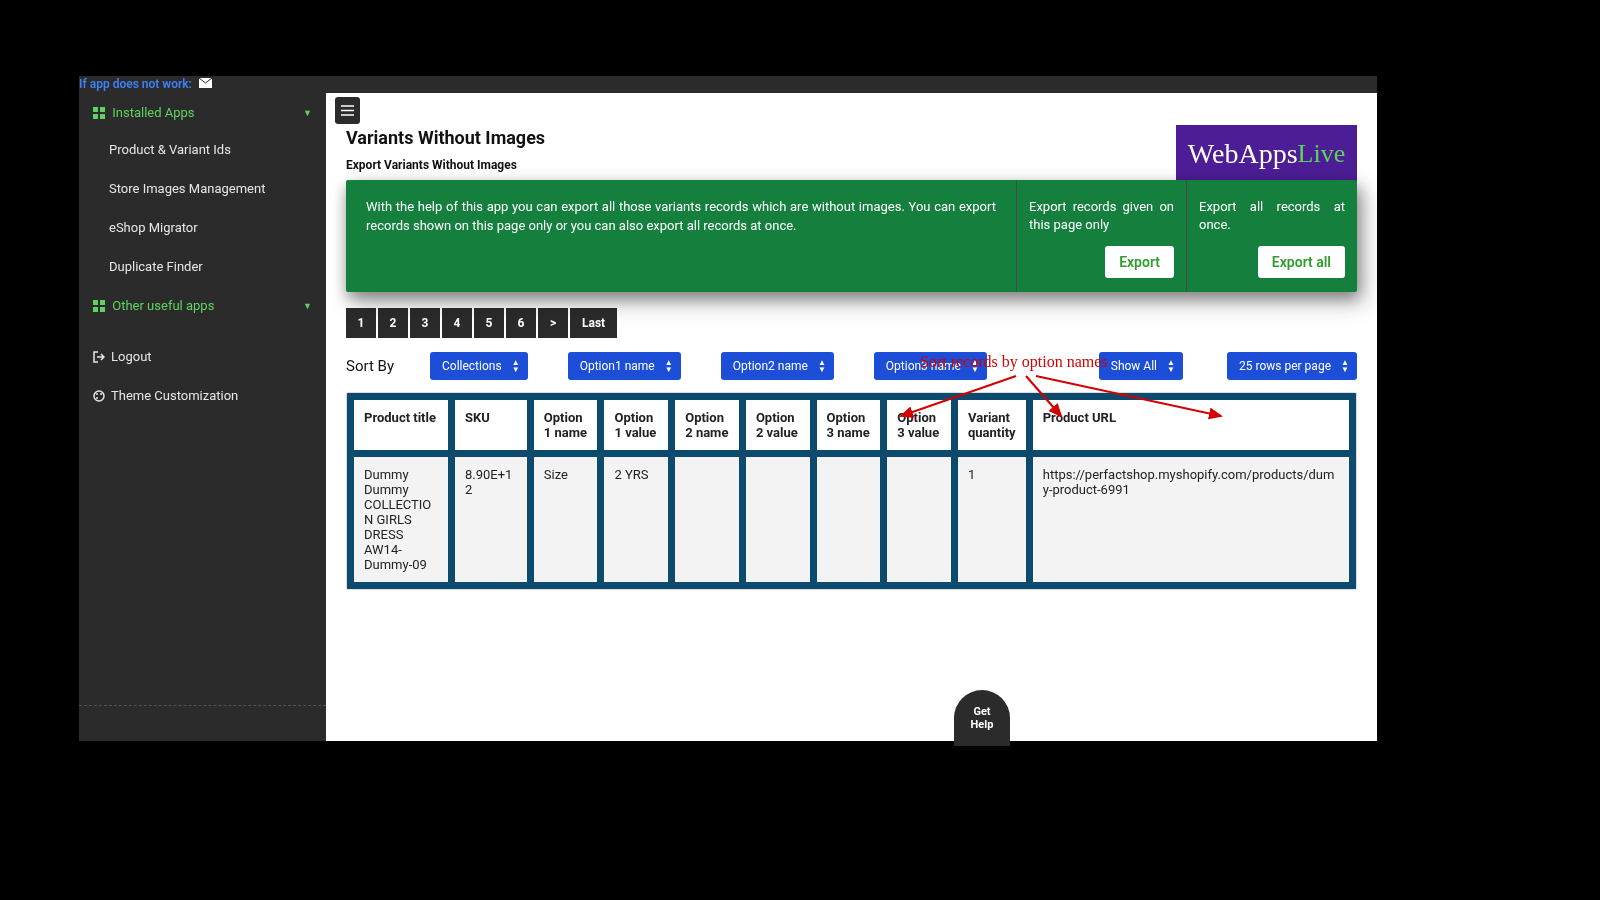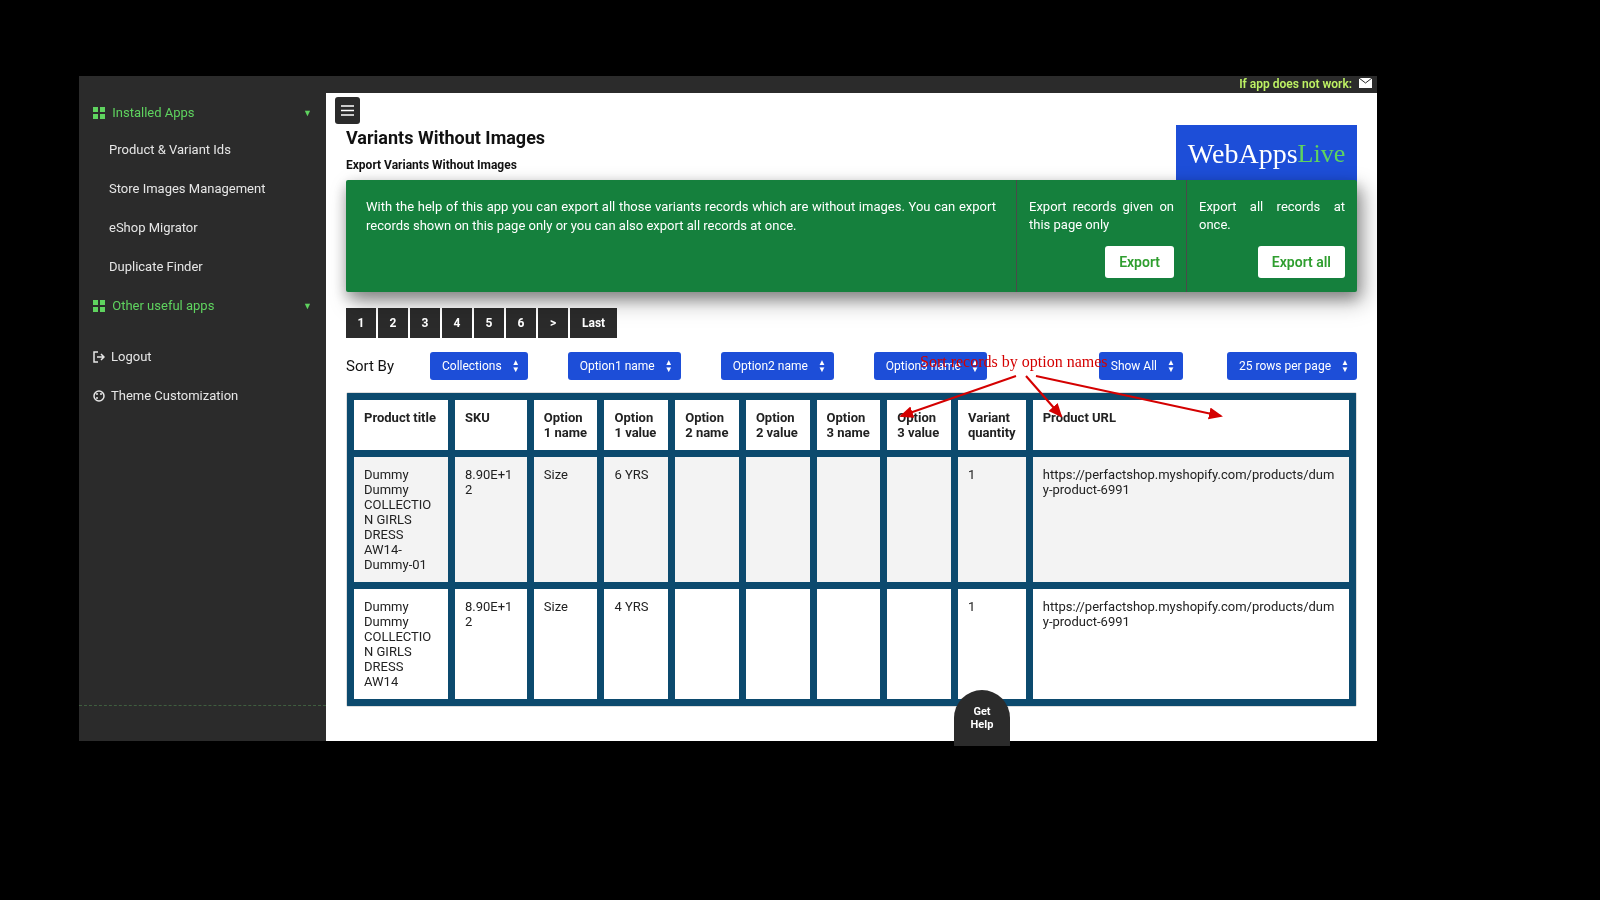--- a/index.html
+++ b/index.html
@@ -1,36 +1,36 @@
 <!DOCTYPE html>
 <html><head>
 <meta charset="utf-8">
 <style>
 * { margin: 0; padding: 0; box-sizing: border-box; font-family: -apple-system, BlinkMacSystemFont, "Segoe UI", Roboto, Arial, sans-serif; }
 body { background: #000; width: 1600px; height: 900px; overflow: hidden; position: relative; }
 .app-frame { position: absolute; left: 79px; top: 76px; width: 1298px; height: 665px; background: #2b2b2b; }
-.topbar { background: #2b2b2b; color: #bef264; height: 17px; font-size: 12px; text-align: right; padding-right: 5px; line-height: 17px; font-weight: 600; }
+.topbar { background: #2b2b2b; color: #3b82f6; height: 17px; font-size: 12px; text-align: left; padding-right: 16px; line-height: 17px; font-weight: 600; }
 .topbar .mail { display: inline-block; margin-left: 4px; }
 .sidebar { position: absolute; left: 0; top: 17px; width: 247px; height: 648px; background: #2b2b2b; }
 .sidebar .section { color: #5fd35f; font-size: 13px; padding: 12px 14px 10px; display: flex; align-items: center; justify-content: space-between; cursor: pointer; }
 .sidebar .section .lbl svg { vertical-align: -2px; margin-right: 4px; }
 .sidebar .caret { color: #5fd35f; font-size: 9px; }
 .sidebar .item { color: #e6e6e6; font-size: 13px; padding: 12px 14px 12px 30px; cursor: pointer; }
 .sidebar .plain-item { color: #e6e6e6; font-size: 13px; padding: 12px 14px; cursor: pointer; display: flex; align-items: center; }
 .sidebar .plain-item svg { margin-right: 6px; flex: 0 0 auto; }
 .sidebar .hr { border-top: 1px dashed #3f5f3f; margin-top: 290px; }
 .main { position: absolute; left: 247px; top: 17px; right: 0; bottom: 0; background: #fff; }
 .hamburger { position: absolute; left: 9px; top: 4px; width: 25px; height: 27px; background: #2b2b2b; border-radius: 3px; display: flex; align-items: center; justify-content: center; cursor: pointer; }
 .hamburger svg { stroke: #fff; }
 .main-inner { padding: 34px 20px 0 20px; }
 .page-title { font-size: 18px; font-weight: 700; color: #111; margin-bottom: 10px; }
 .breadcrumbs { font-size: 12px; color: #333; margin-bottom: 18px; }
 .breadcrumbs a { color: #2f9e2f; text-decoration: underline; cursor: pointer; }
 .breadcrumbs .sep { color: #333; margin: 0 4px; }
-.logo-box { position: absolute; right: 20px; top: 32px; width: 181px; height: 58px; background: #1d4ed8; display: flex; align-items: center; justify-content: center; }
+.logo-box { position: absolute; right: 20px; top: 32px; width: 181px; height: 58px; background: #4c1d95; display: flex; align-items: center; justify-content: center; }
 .logo-script { font-family: "Brush Script MT", cursive; font-size: 28px; color: #fff; }
 .logo-live { font-family: "Brush Script MT", cursive; font-size: 26px; color: #5fd35f; }
 .section-title { font-size: 12px; font-weight: 700; color: #111; margin-bottom: 8px; }
 .export-panel { background: #15803d; display: flex; border-radius: 2px; box-shadow: 0 6px 14px rgba(0,0,0,0.25); filter: drop-shadow(6px 8px 10px rgba(0,0,0,0.35)); }
 .export-panel .col1 { flex: 1; padding: 18px 20px; color: #fff; font-size: 13px; line-height: 1.45; text-align: justify; border-right: 1px solid #4a4a4a; }
 .export-panel .col2, .export-panel .col3 { width: 170px; padding: 18px 12px 14px; color: #fff; font-size: 13px; line-height: 1.4; display: flex; flex-direction: column; justify-content: space-between; text-align: justify; }
 .export-panel .col2 { border-right: 1px solid #4a4a4a; }
 .btn-export { align-self: flex-end; background: #fff; color: #2f9e2f; font-weight: 600; border: none; border-radius: 3px; padding: 8px 14px; font-size: 14px; cursor: pointer; margin-top: 12px; }
 .annotation { color: #d40000; font-size: 16px; font-family: Georgia, "Times New Roman", serif; position: absolute; left: 594px; top: 260px; pointer-events: none; }
 .arrows { position: absolute; left: 500px; top: 275px; width: 420px; height: 60px; pointer-events: none; }
@@ -206,36 +206,24 @@
               <th>Option2 name</th>
               <th>Option2 value</th>
               <th>Option3 name</th>
               <th>Option3 value</th>
               <th>Variant quantity</th>
               <th>Product URL</th>
             </tr>
           </thead>
           <tbody>
             <tr>
-              <td>Dummy Dummy COLLECTION GIRLS DRESS AW14-Dummy-01</td>
+              <td>Dummy Dummy COLLECTION GIRLS DRESS AW14-Dummy-09</td>
               <td>8.90E+12</td>
               <td>Size</td>
-              <td>6 YRS</td>
-              <td></td>
-              <td></td>
-              <td></td>
-              <td></td>
-              <td>1</td>
-              <td>https://perfactshop.myshopify.com/products/dumy-product-6991</td>
-            </tr>
-            <tr>
-              <td>Dummy Dummy COLLECTION GIRLS DRESS AW14</td>
-              <td>8.90E+12</td>
-              <td>Size</td>
-              <td>4 YRS</td>
+              <td>2 YRS</td>
               <td></td>
               <td></td>
               <td></td>
               <td></td>
               <td>1</td>
               <td>https://perfactshop.myshopify.com/products/dumy-product-6991</td>
             </tr>
           </tbody>
         </table>
       </div>

